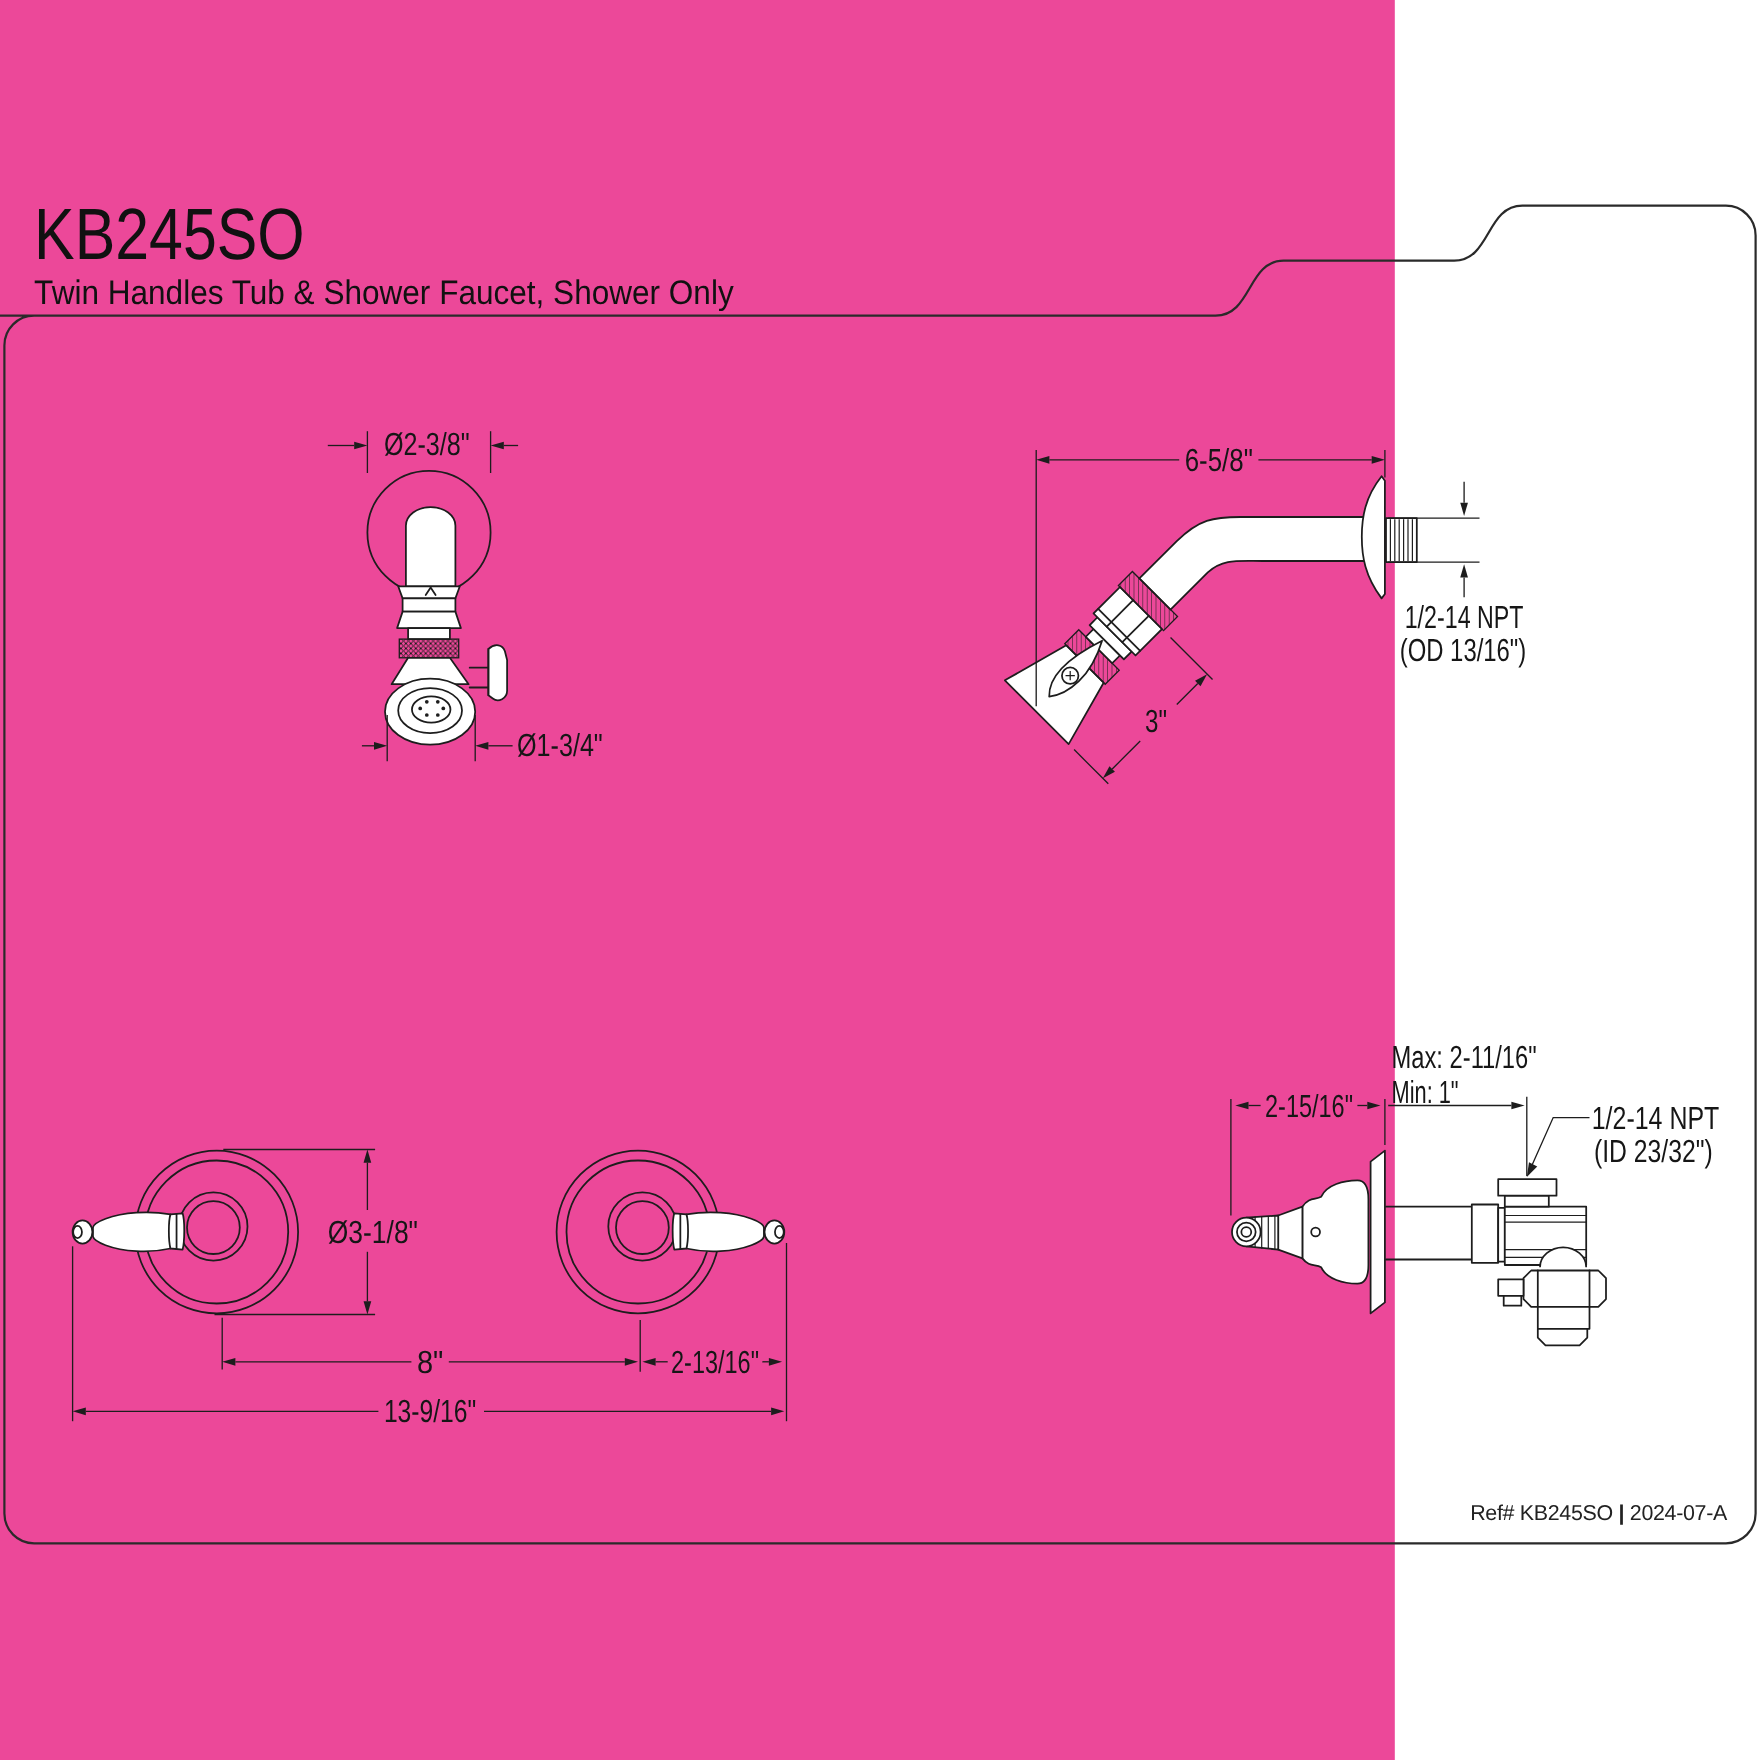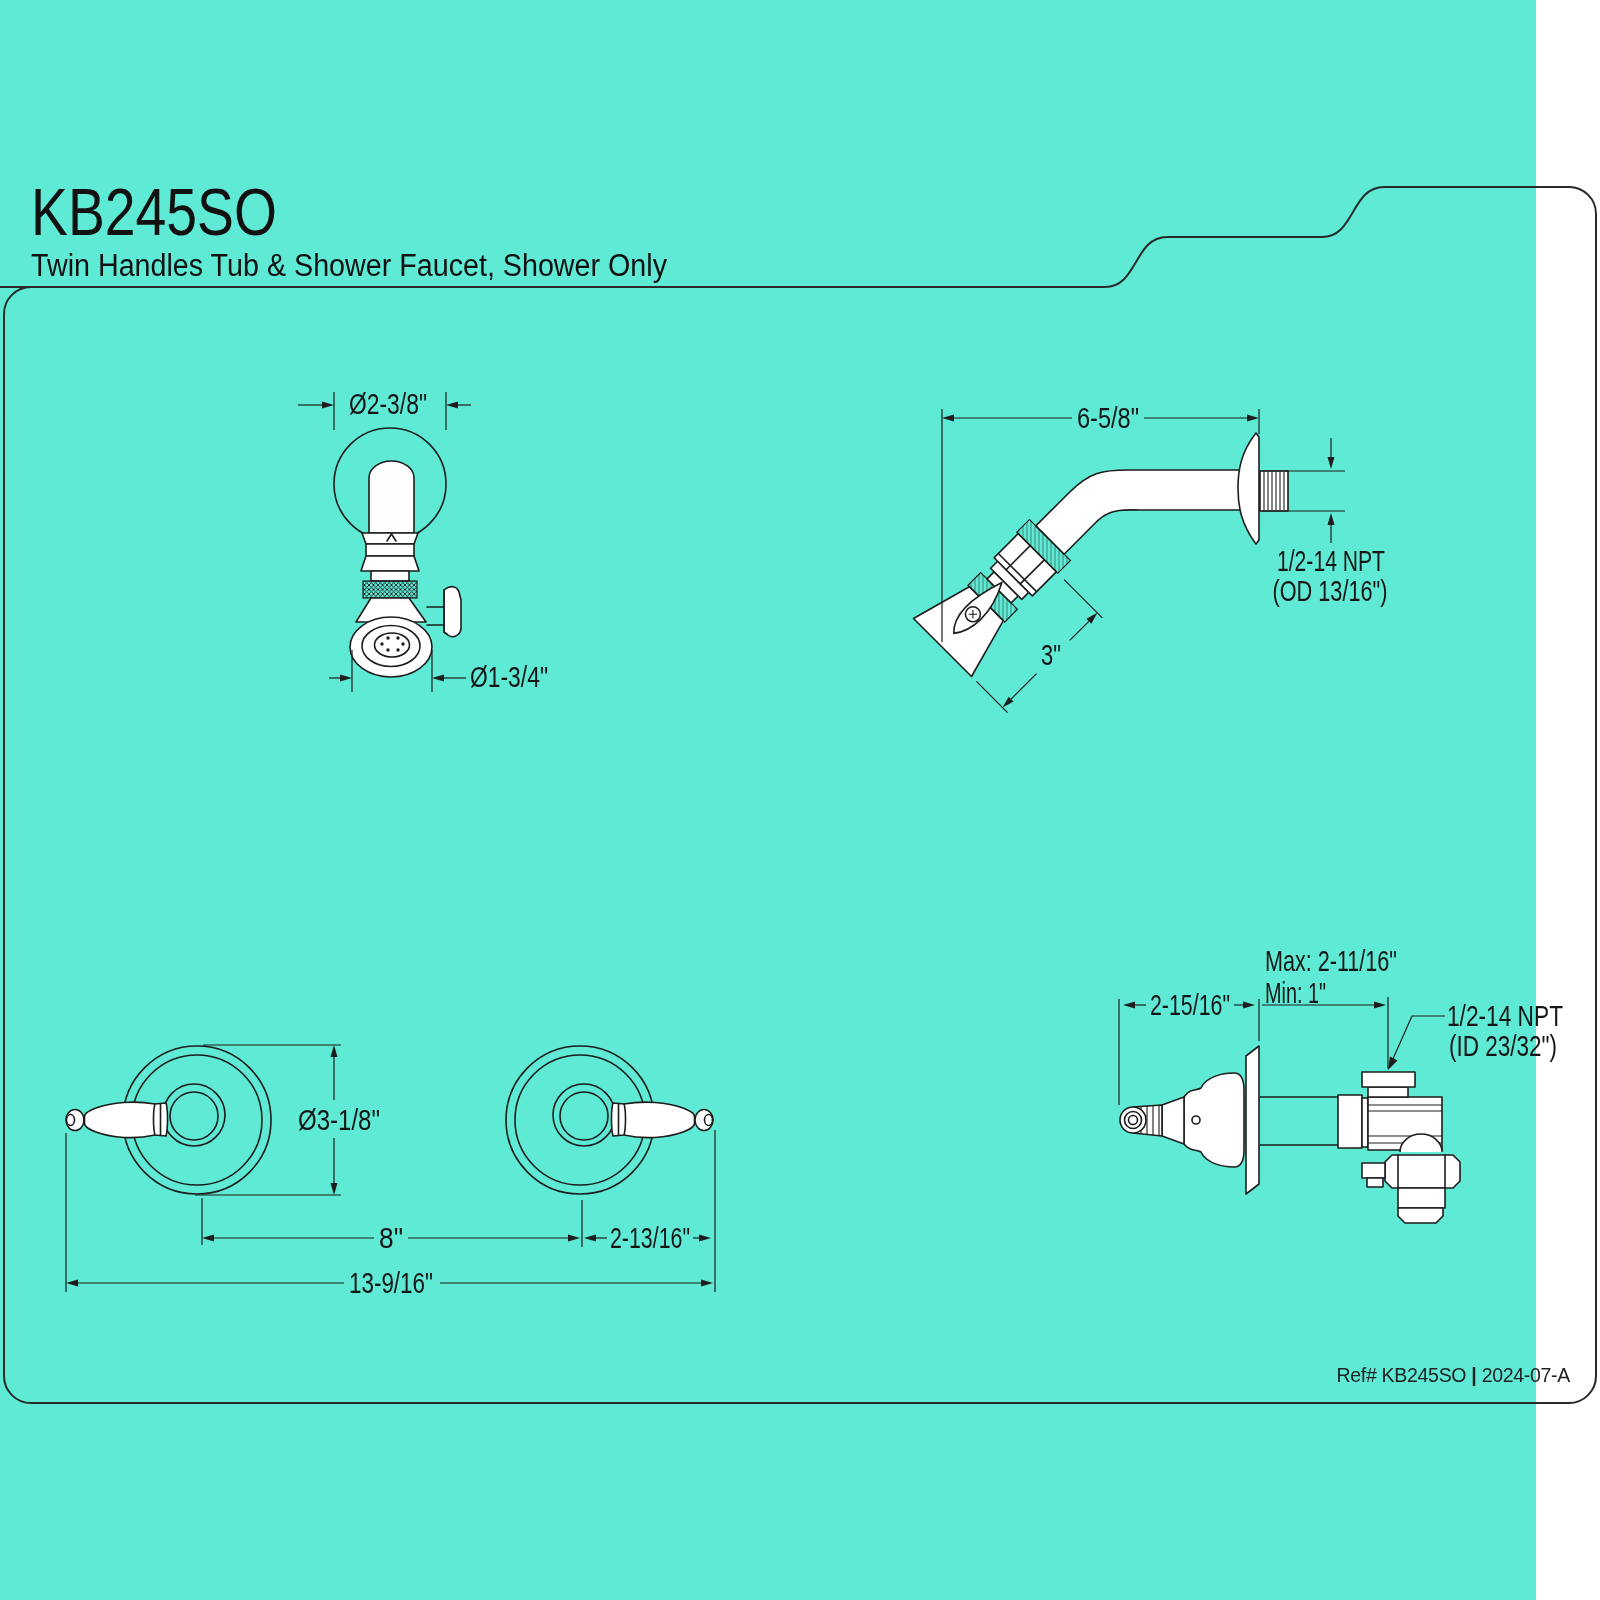--- a/index.html
+++ b/index.html
@@ -5,23 +5,23 @@
   html, body {
     margin: 0;
     padding: 0;
     background: #ffffff;
     width: 1600px;
     height: 1600px;
     font-family: "Liberation Sans", sans-serif;
   }
   #spec-sheet {
     position: relative;
-    width: 1536px;
+    width: 1268px;
     height: 1600px;
-    background: #5eead4;
+    background: #ec4899;
   }
   svg { display: block; }
   .outline { fill: none; stroke: #1d1d1d; stroke-width: 1.6; stroke-linejoin: round; stroke-linecap: round; }
   .outline-fill { fill: #ffffff; stroke: #1d1d1d; stroke-width: 1.6; stroke-linejoin: round; }
   .thin { fill: none; stroke: #1d1d1d; stroke-width: 1.1; }
   .dimline { fill: none; stroke: #1d1d1d; stroke-width: 1.2; }
   .arrow { fill: #1d1d1d; stroke: none; }
   .knurl { fill: url(#hatch45); stroke: #1d1d1d; stroke-width: 1.2; }
   .knurlx { fill: url(#hatchx); stroke: #1d1d1d; stroke-width: 1.2; }
   .dimtext { fill: #161616; font-size: 29px; }

